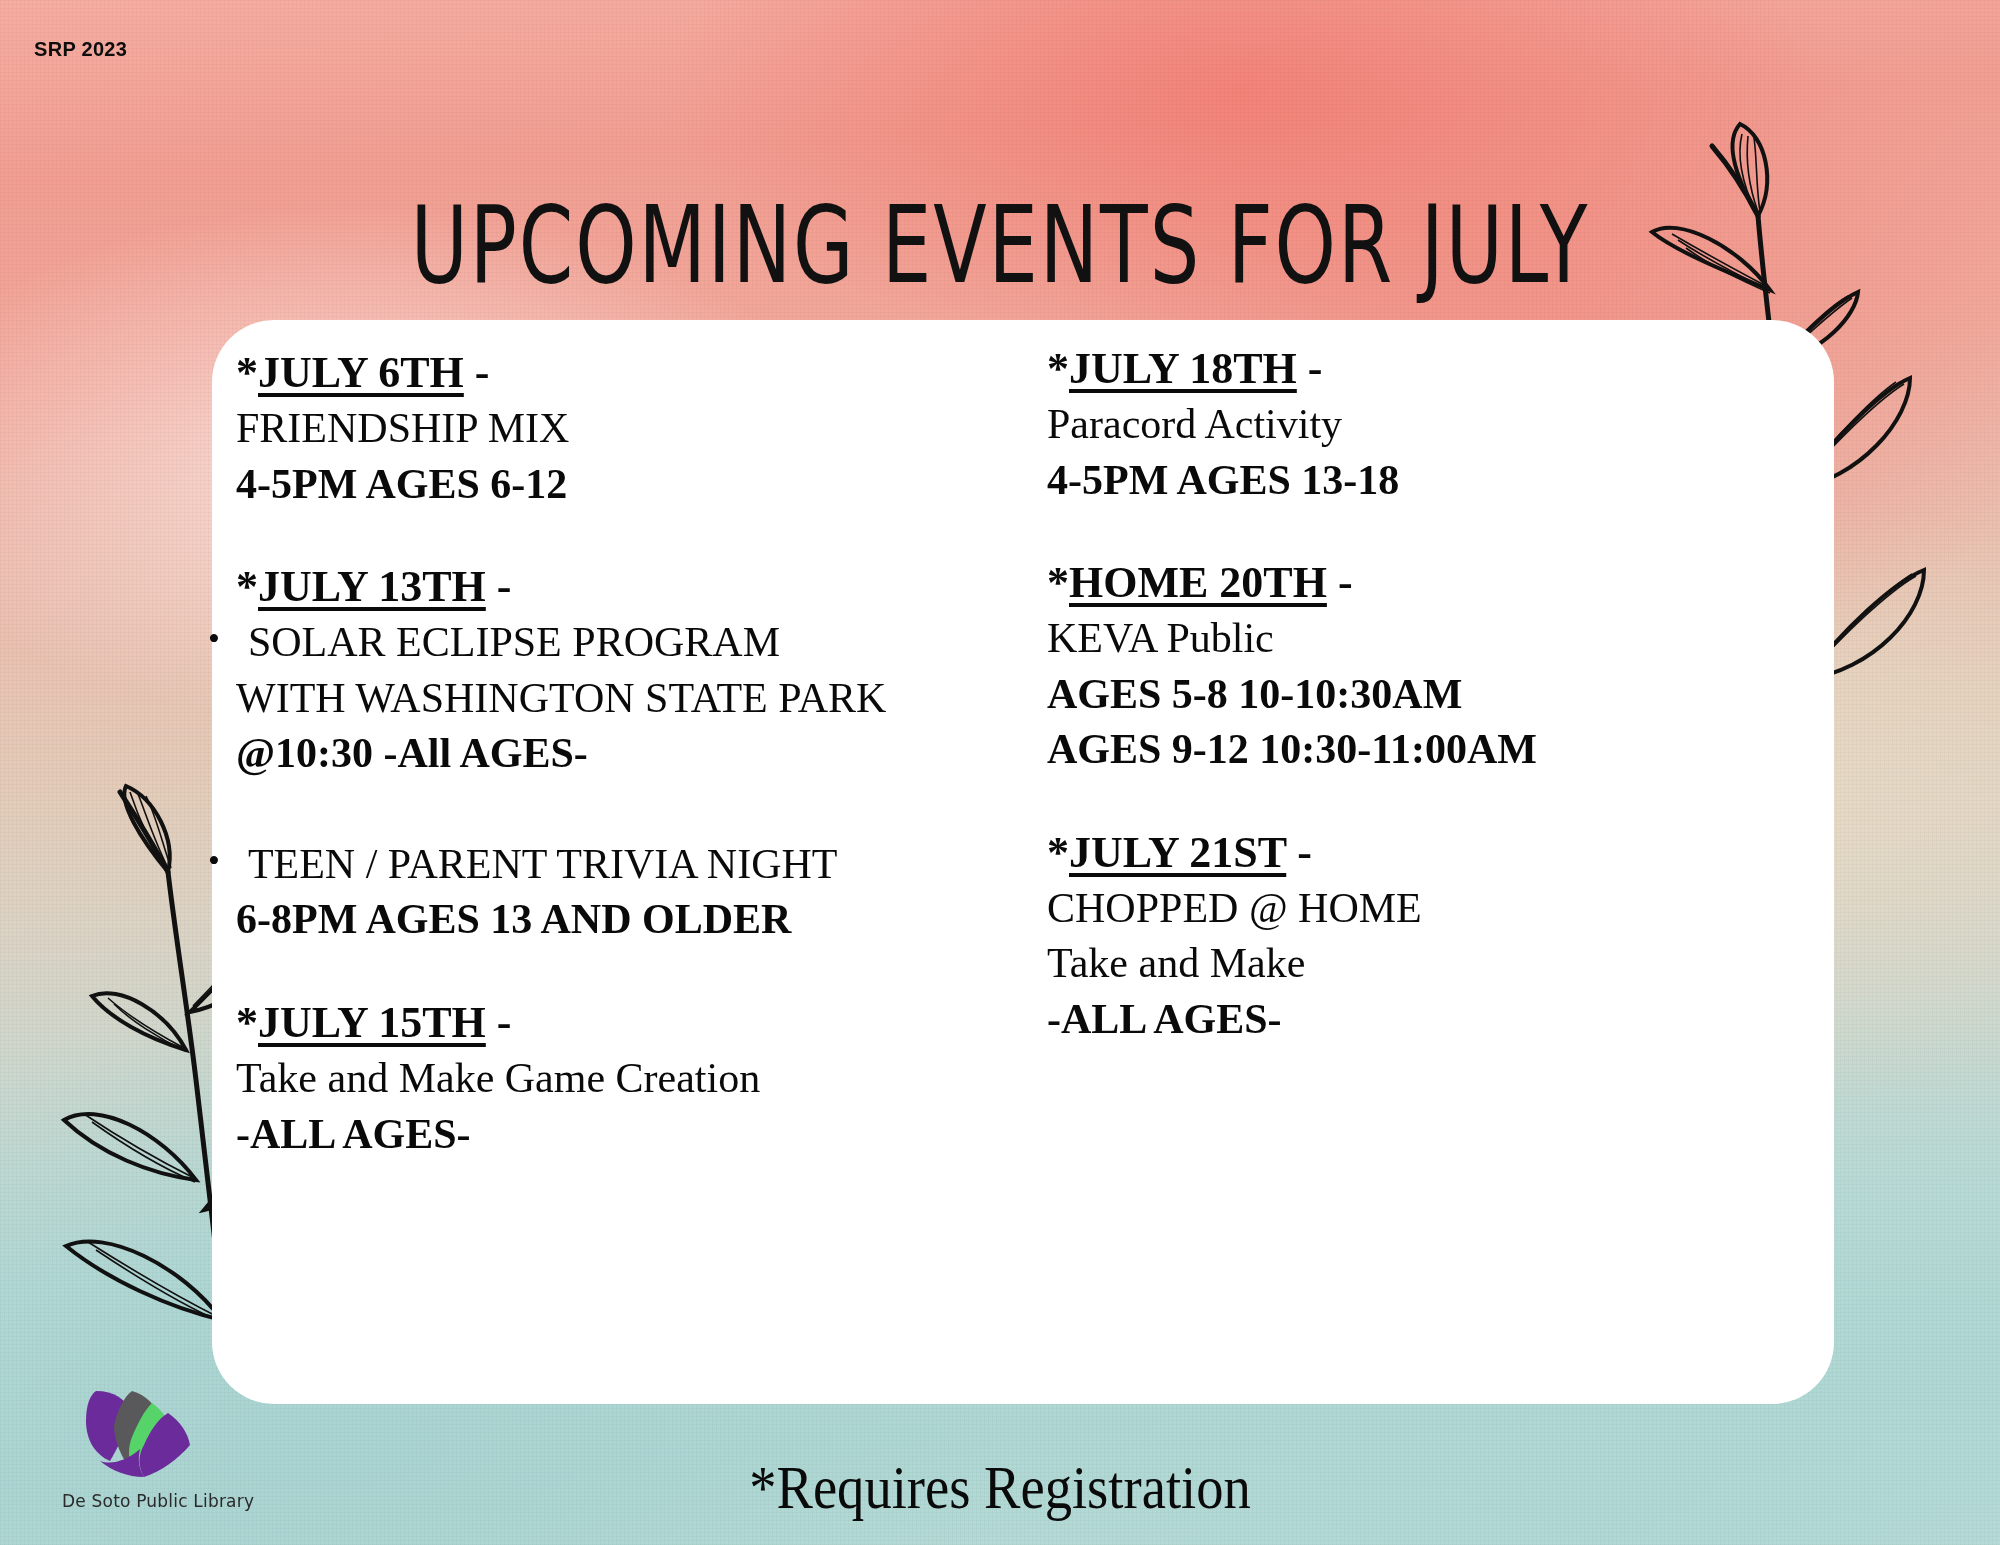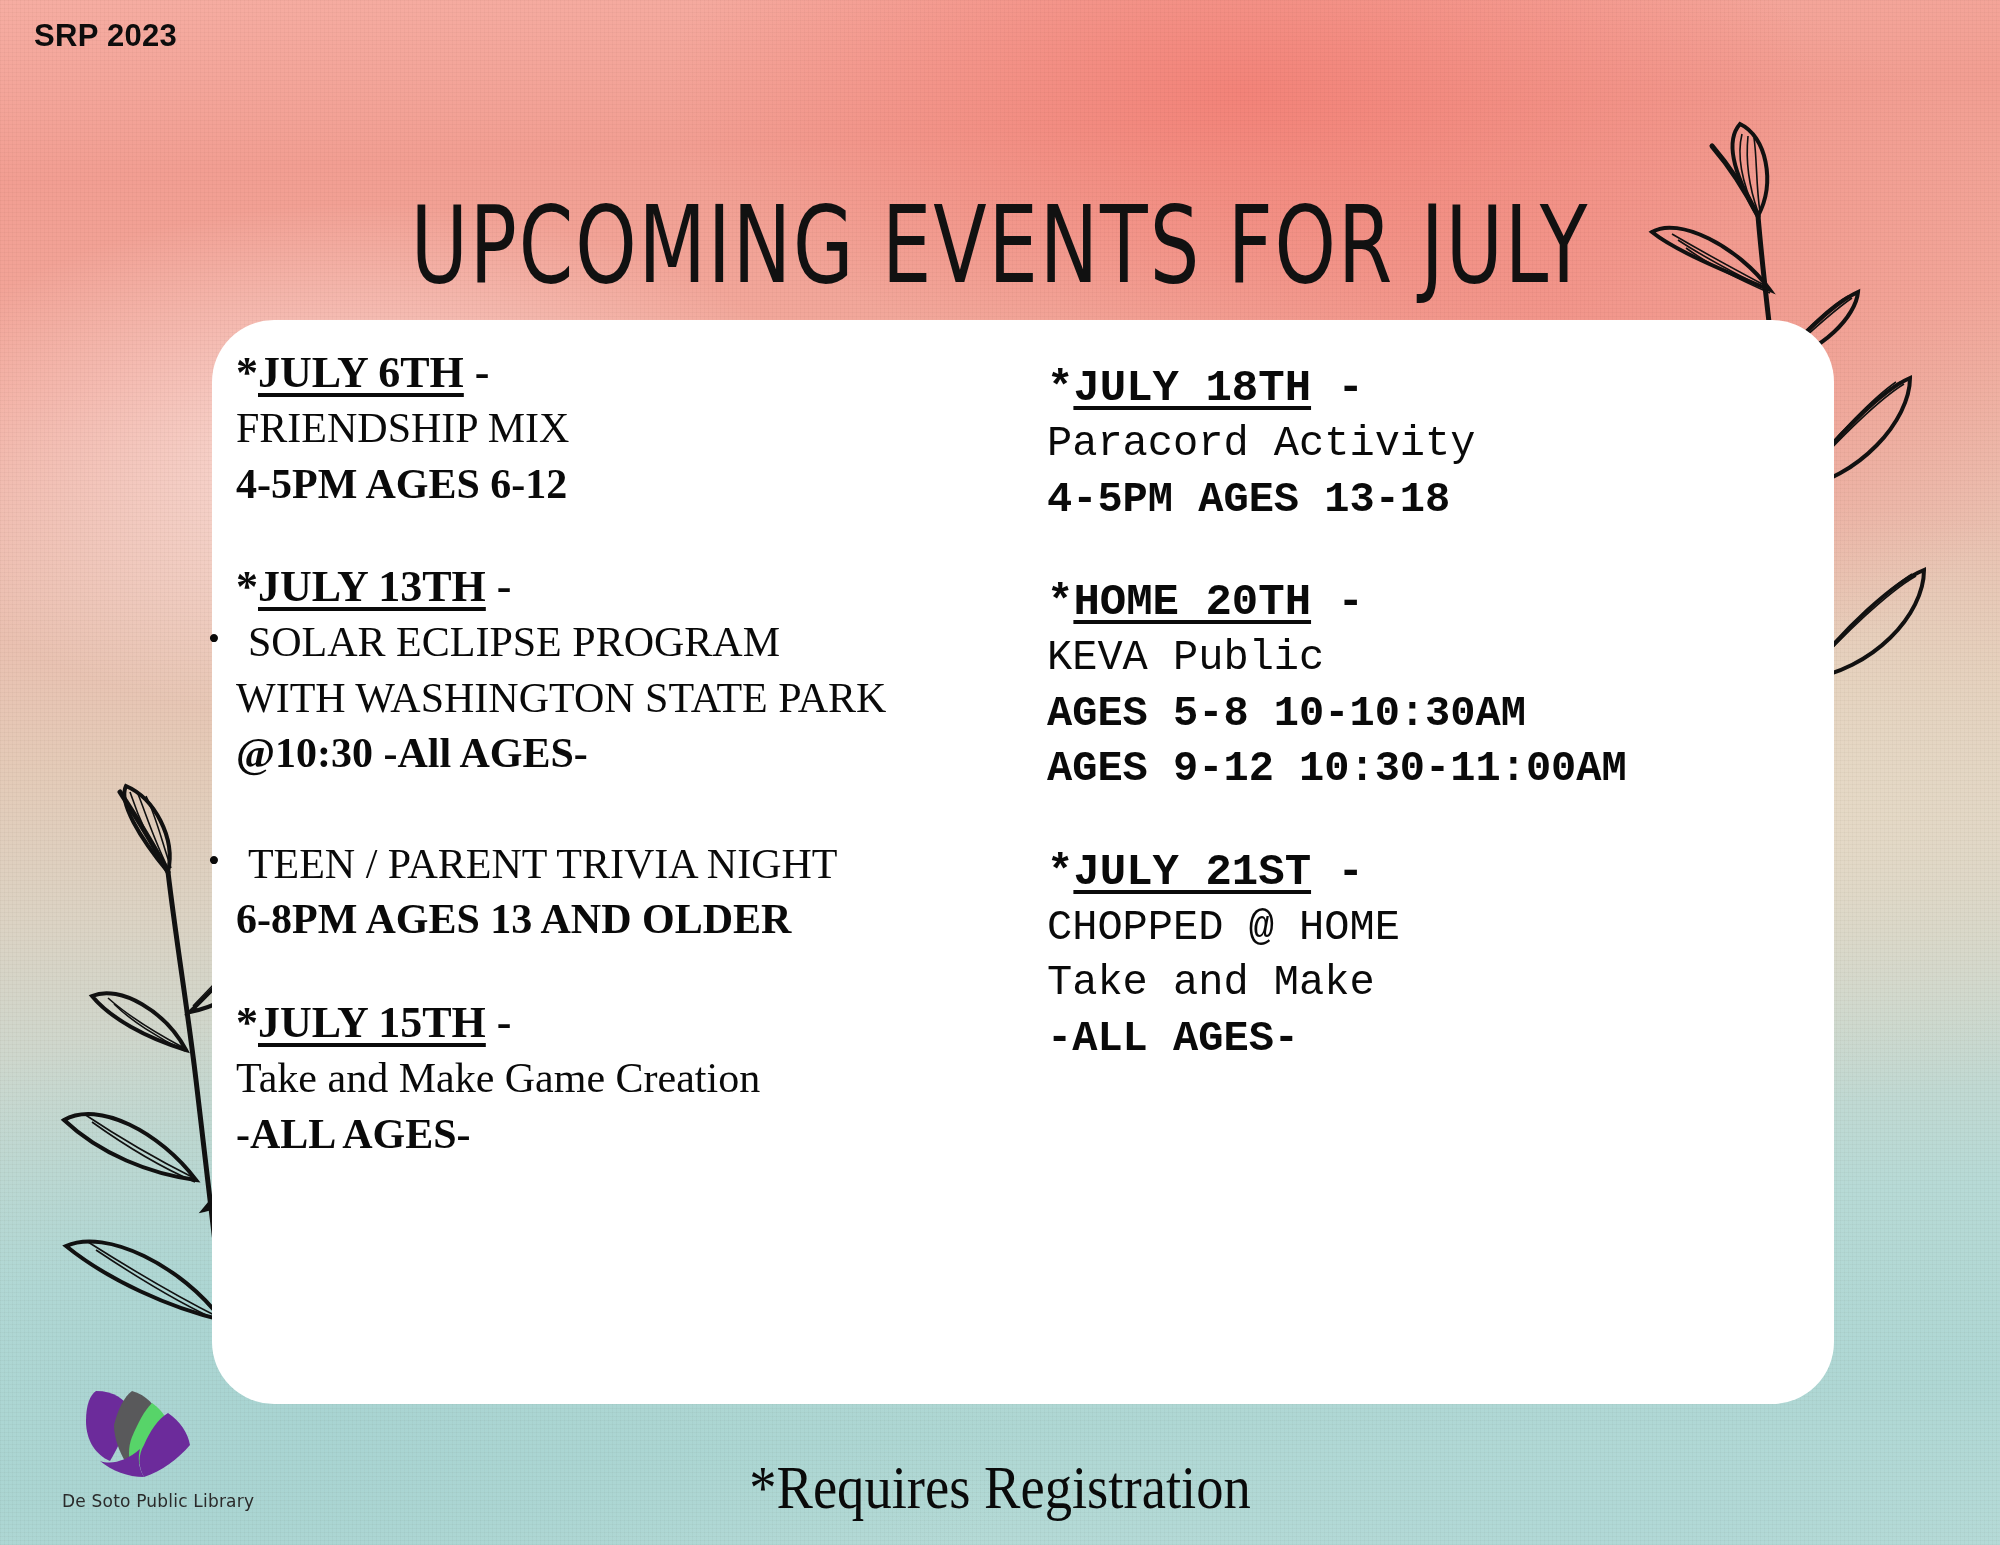--- a/index.html
+++ b/index.html
@@ -46,23 +46,23 @@
     position:absolute;inset:0;pointer-events:none;
     background-image:
       repeating-linear-gradient(0deg, rgba(120,100,90,.055) 0 1px, rgba(255,255,255,0) 1px 4px),
       repeating-linear-gradient(90deg, rgba(120,100,90,.045) 0 1px, rgba(255,255,255,0) 1px 4px);
     mix-blend-mode:multiply;
     opacity:.85;
   }
 
   
   #srp-tag{
-    position:absolute;left:34px;top:18px;
+    position:absolute;left:34px;top:38px;
     font-family:"Liberation Sans", sans-serif;
-    font-weight:bold;font-size:31px;letter-spacing:.3px;
+    font-weight:bold;font-size:20px;letter-spacing:.3px;
     color:#0d0d0d;
   }
 
   
   #poster-title{
     position:absolute;left:0;right:0;top:126px;
     text-align:center;
     font-family:"DejaVu Sans", sans-serif;
     font-weight:400;
     font-size:84px;
@@ -84,21 +84,21 @@
   #columns{
     position:absolute;inset:0;
     display:flex;
   }
   .col{
     flex:1 1 0;
     padding:0 24px;
     box-sizing:border-box;
   }
   .col-left{padding-top:24px;}
-  .col-right{padding-top:40px;font-family:Liberation Mono, monospace;}
+  .col-right{padding-top:20px;}
 
   
   .event{ text-align:left; margin-bottom:46px; }
   .event:last-child{margin-bottom:0;}
 
   .evt-date{
     font-size:44px;
     line-height:1.30;
     color:#0a0a0a;
     white-space:nowrap;

